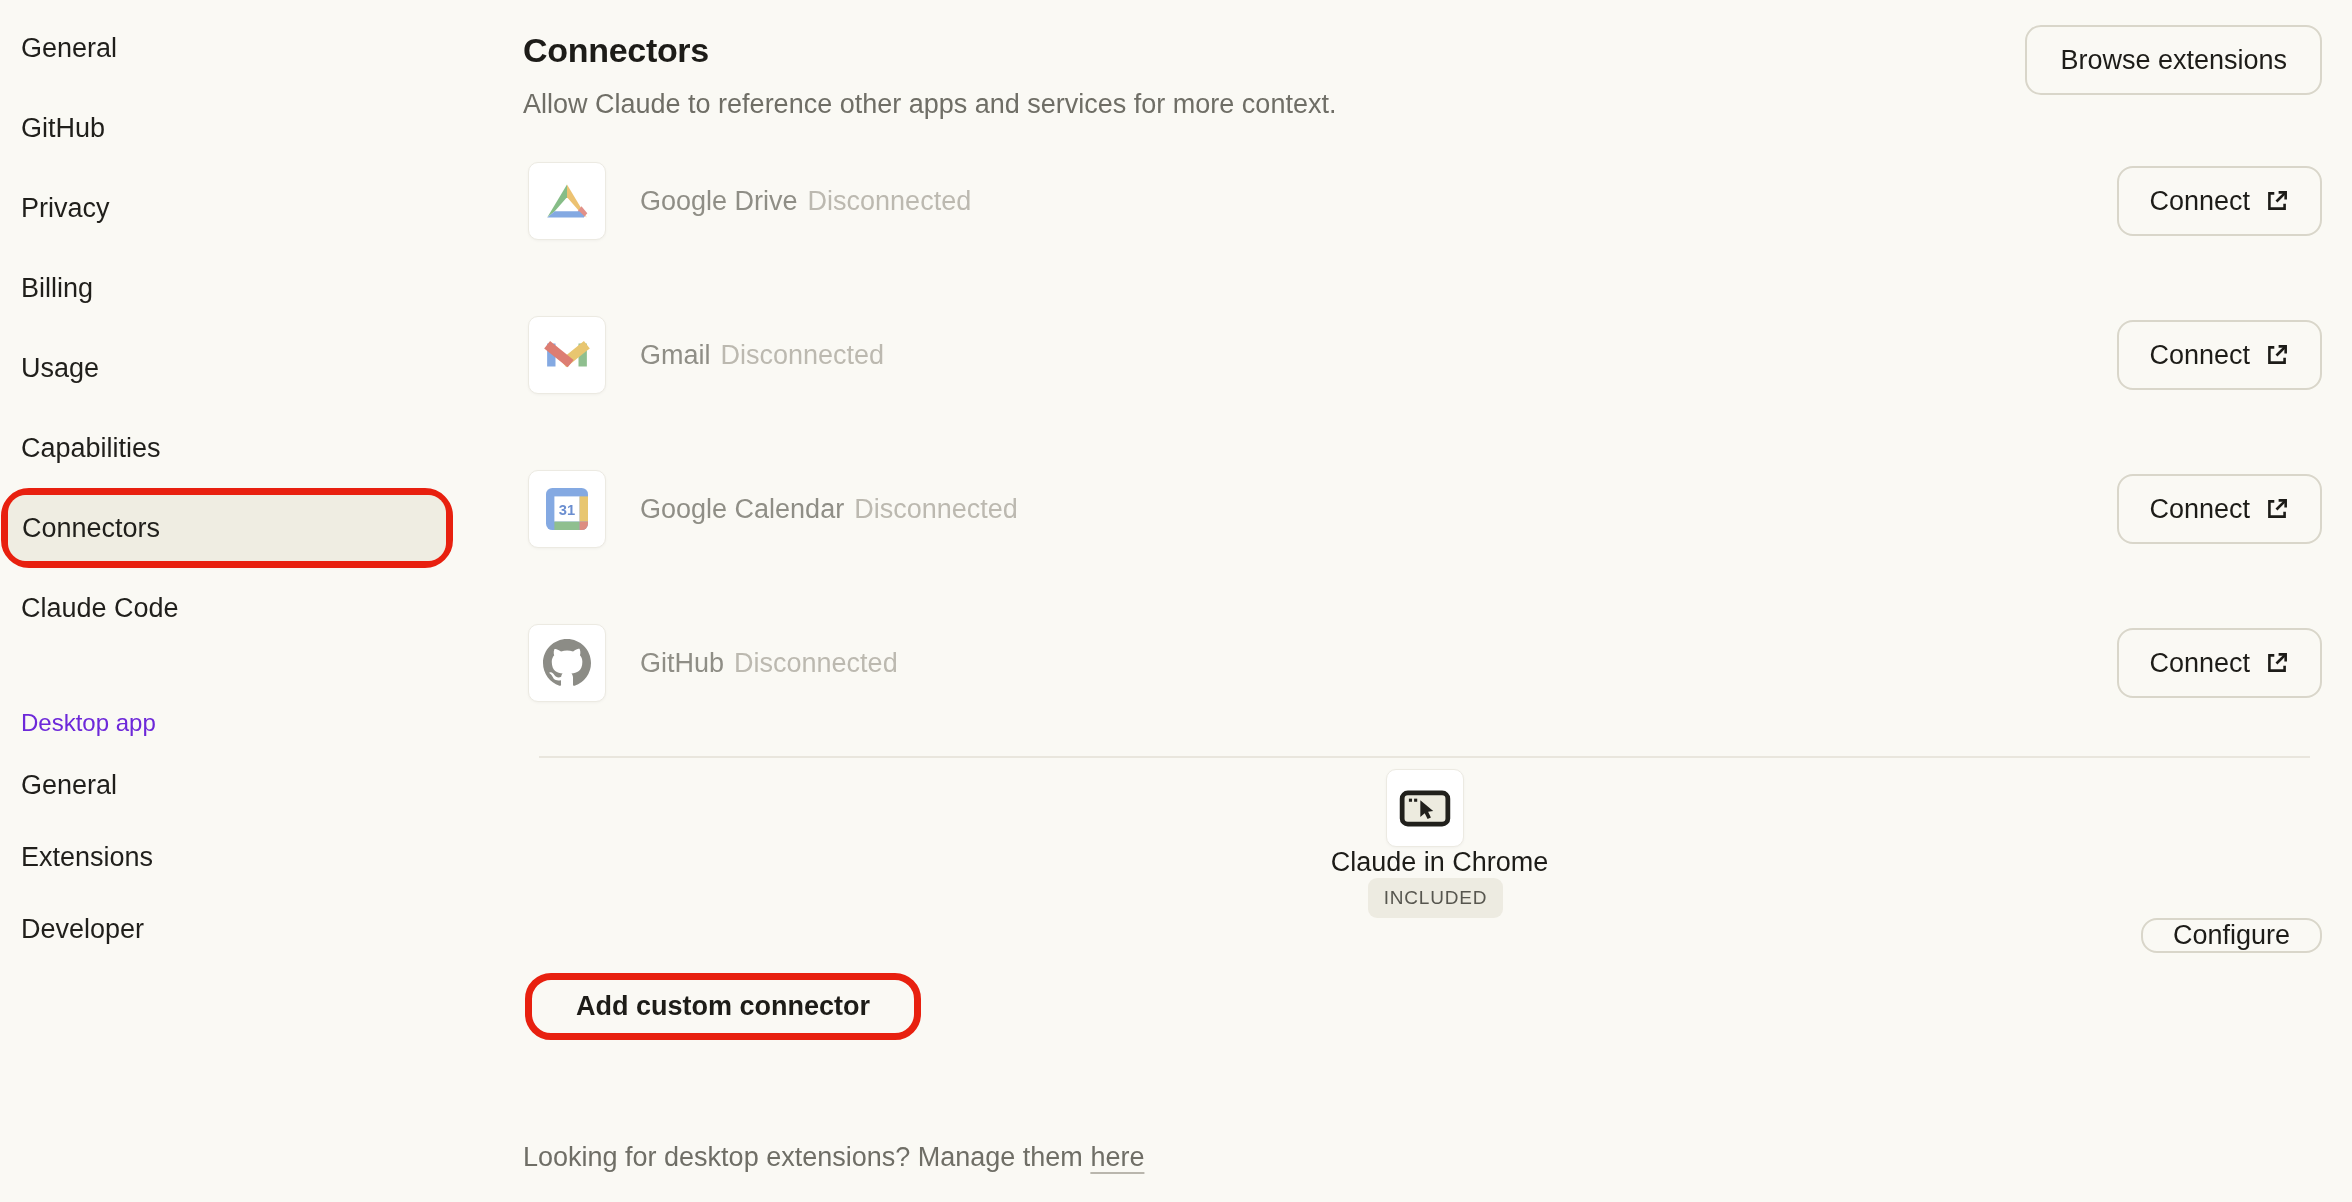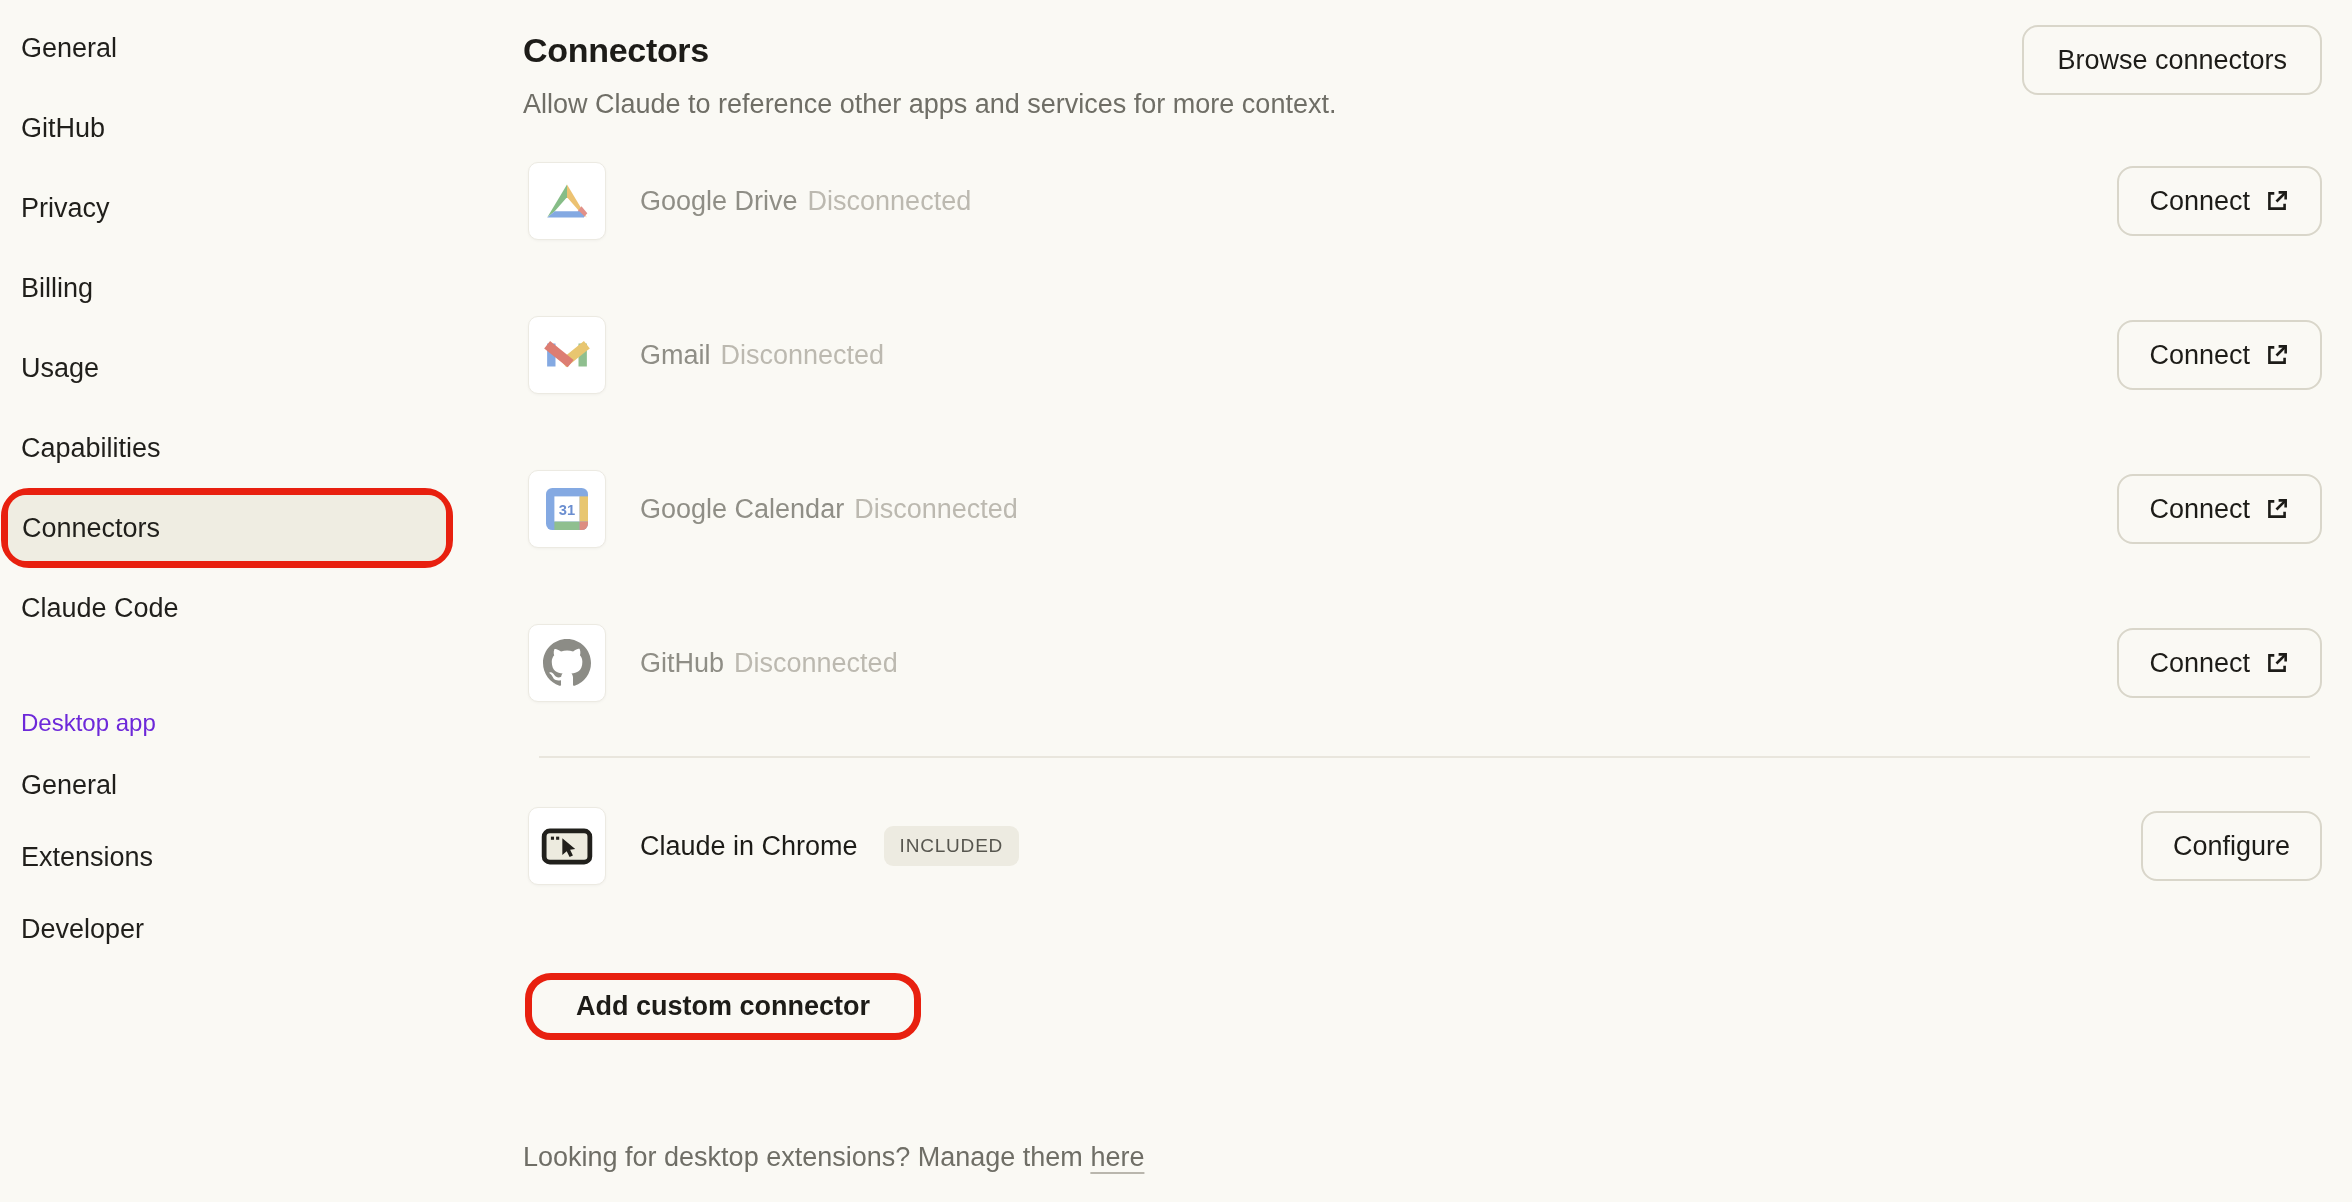--- a/index.html
+++ b/index.html
@@ -57,21 +57,21 @@
     box-shadow:0 1px 3px rgba(0,0,0,0.04);
     display:flex; align-items:center; justify-content:center; flex:none;
   }
   .row-text { margin-left:34px; display:flex; flex-direction:row; gap:10px; }
   .row-title { font-size:27px; line-height:41px; color:#8f8e86; }
   .row-status { font-size:27px; line-height:41px; color:#bcb9b0; }
   .connect-btn { margin-left:auto; padding:0 30px; gap:14px; }
 
   .divider { height:2px; background:#e9e6dd; margin:16px 12px 0 16px; }
 
-  .included-row { margin-top:11px; height:154px; display:flex; align-items:center; }
+  .included-row { margin-top:11px; height:154px; display:flex; align-items:center;flex-direction:column; }
   .included-title { margin-left:34px; font-size:27px; color:#1d1c18; }
   .badge {
     margin-left:26px; background:#edebe1; border-radius:9px;
     padding:9px 16px; font-size:19px; letter-spacing:0.8px;
     color:#57564f; font-weight:500;
   }
   .configure-btn { margin-left:auto; padding:0 30px; }
 
   .add-ring {
     margin-top:50px; margin-left:2px; display:inline-flex;
@@ -112,21 +112,21 @@
     <div class="side-item">Extensions</div>
     <div class="side-item">Developer</div>
   </div>
 </nav>
 
 <main class="main">
 
   <h1 class="page-title">Connectors</h1>
   <p class="page-sub">Allow Claude to reference other apps and services for more context.</p>
 
-  <button class="btn browse-btn">Browse connectors</button>
+  <button class="btn browse-btn">Browse extensions</button>
 
   <div class="rows">
 
     <div class="row">
       <div class="tile">
         <svg width="46" height="42" viewBox="0 0 86 78">
           <polygon points="43,8 80,70 66,58 43,32" fill="#ecc271"></polygon>
           <polygon points="63,58 74,70 81,62 70,49" fill="#e29089"></polygon>
           <polygon points="43,8 6,70 20,58 43,32" fill="#86bd87"></polygon>
           <polygon points="6,70 20,58 66,58 76,68 74,70" fill="#84a9e2"></polygon>

